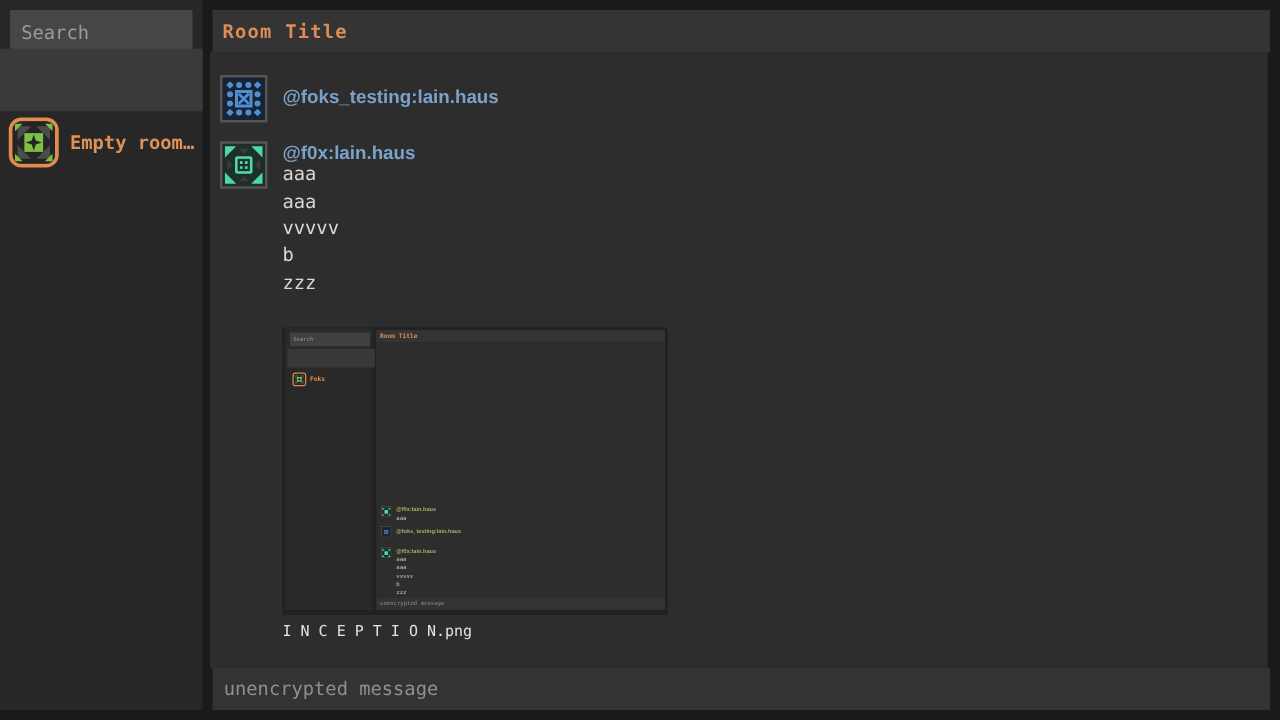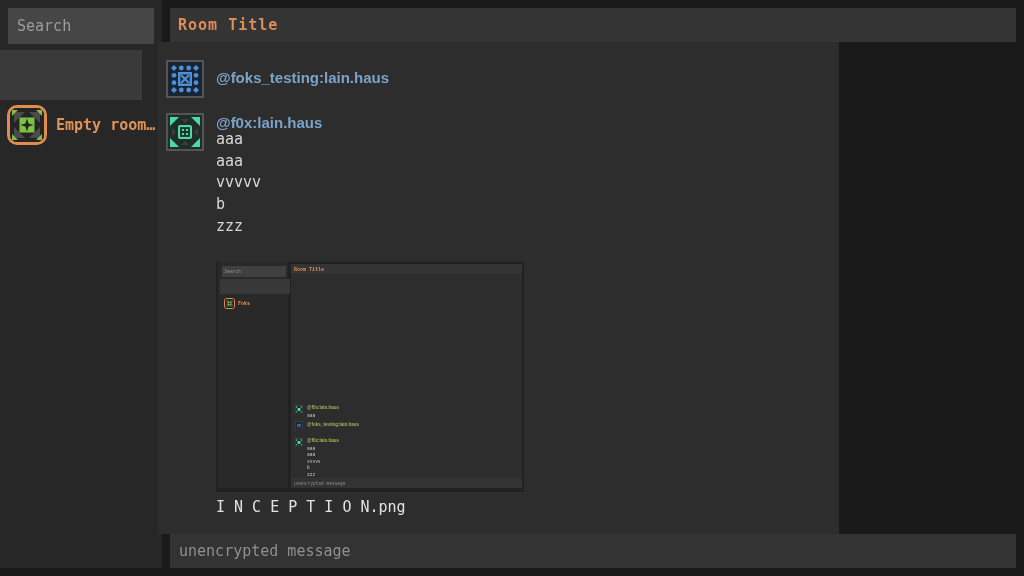--- a/index.html
+++ b/index.html
@@ -13,56 +13,56 @@
 
   
   #sidebar { left: 0; top: 0; width: 162px; height: 568px; background: #272727; }
   #search-box {
     left: 8px; top: 8px; width: 146px; height: 36px;
     background: #464646; border: none; outline: none;
     color: #cfcfcf; font-family: "DejaVu Sans Mono", monospace; font-size: 15px;
     padding-left: 9px;
   }
   #search-box::placeholder { color: #9c9c9c; opacity: 1; }
-  #room-row { left: 0; top: 50px; width: 142px; height: 50px; background: #3a3a3a; cursor: pointer; }
+  #room-row { left: 0; top: 39px; width: 162px; height: 50px; background: #3a3a3a; cursor: pointer; }
   .room-avatar {
     left: 7px; top: 55px; width: 40px; height: 40px;
     border: 3px solid #e08c50; border-radius: 10px; background: #242424;
     overflow: hidden;
   }
   #room-name {
     left: 56px; top: 50px; height: 50px; line-height: 50px;
     color: #e09256; font-weight: bold; font-size: 15px; white-space: nowrap;
   }
 
   
   #header-bar { left: 170px; top: 8px; width: 846px; height: 34px; background: #343434; }
   #room-title {
     left: 8px; top: 0; height: 34px; line-height: 34px;
     color: #dd8d57; font-weight: bold; font-size: 15px; letter-spacing: 1px;
   }
-  #timeline { left: 158px; top: 42px; width: 681px; height: 492px; background: #2d2d2d; }
+  #timeline { left: 168px; top: 42px; width: 846px; height: 492px; background: #2d2d2d; }
 
   .msg-avatar {
     width: 38px; height: 38px; border: 2px solid #555555; overflow: hidden;
   }
   .sender {
     font-family: "Liberation Sans", sans-serif; font-weight: bold; font-size: 15px;
     color: #7ba3c9; white-space: nowrap;
   }
   .msg-line {
     color: #d8d8d8; font-size: 15px; height: 21.7px; line-height: 21.7px; white-space: pre;
   }
 
   #attachment {
     left: 58px; top: 220px; width: 308px; height: 230px;
     background: #222222; overflow: hidden; cursor: pointer;
   }
   #attachment-name {
-    left: 58px; top: 456px; color: #e2e2e2; font-size: 15px; white-space: pre;
+    left: 58px; top: 456px; color: #e2e2e2; font-size: 12px; white-space: pre;
   }
 
   #composer-bar { left: 170px; top: 534px; width: 846px; height: 34px; background: #333333; }
   #composer-input {
     width: 100%; height: 100%; background: transparent; border: none; outline: none;
     color: #cfcfcf; font-family: "DejaVu Sans Mono", monospace; font-size: 15px; padding-left: 9px;
   }
   #composer-input::placeholder { color: #8f8f8f; opacity: 1; }
 
   

